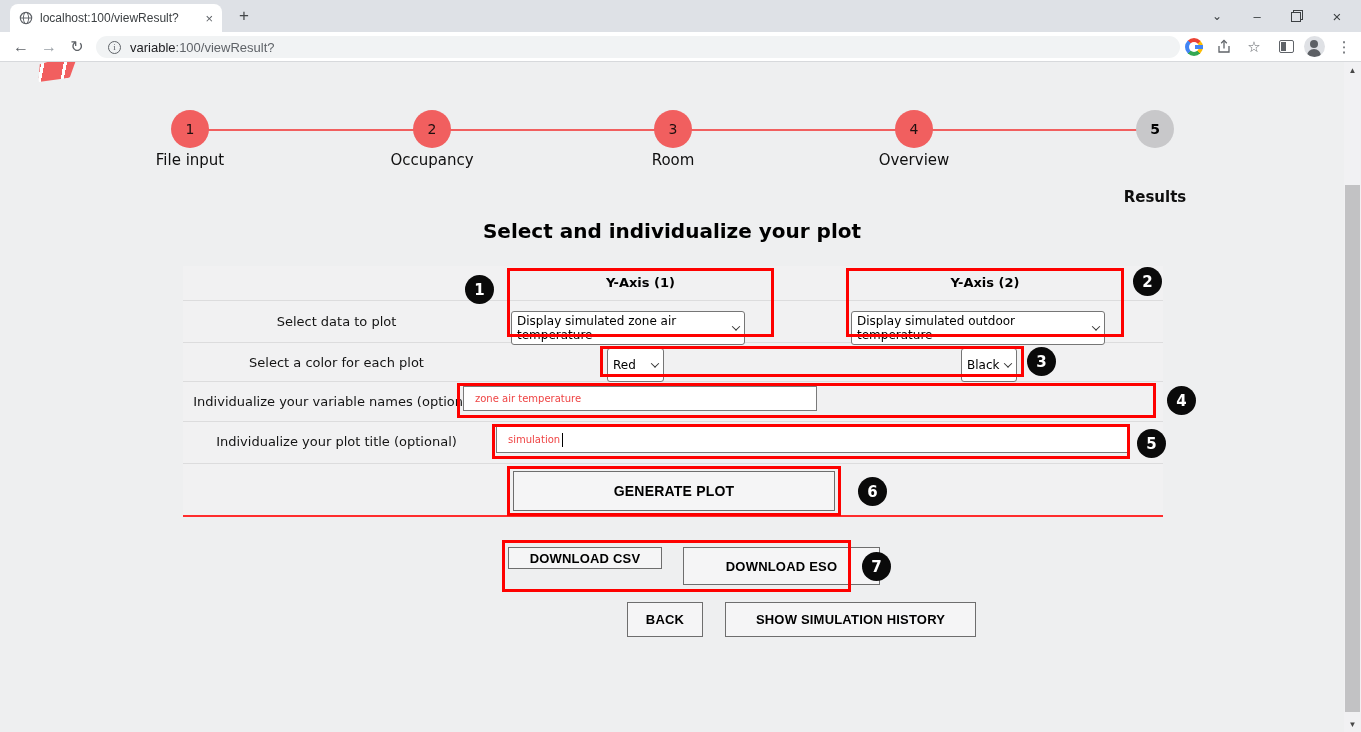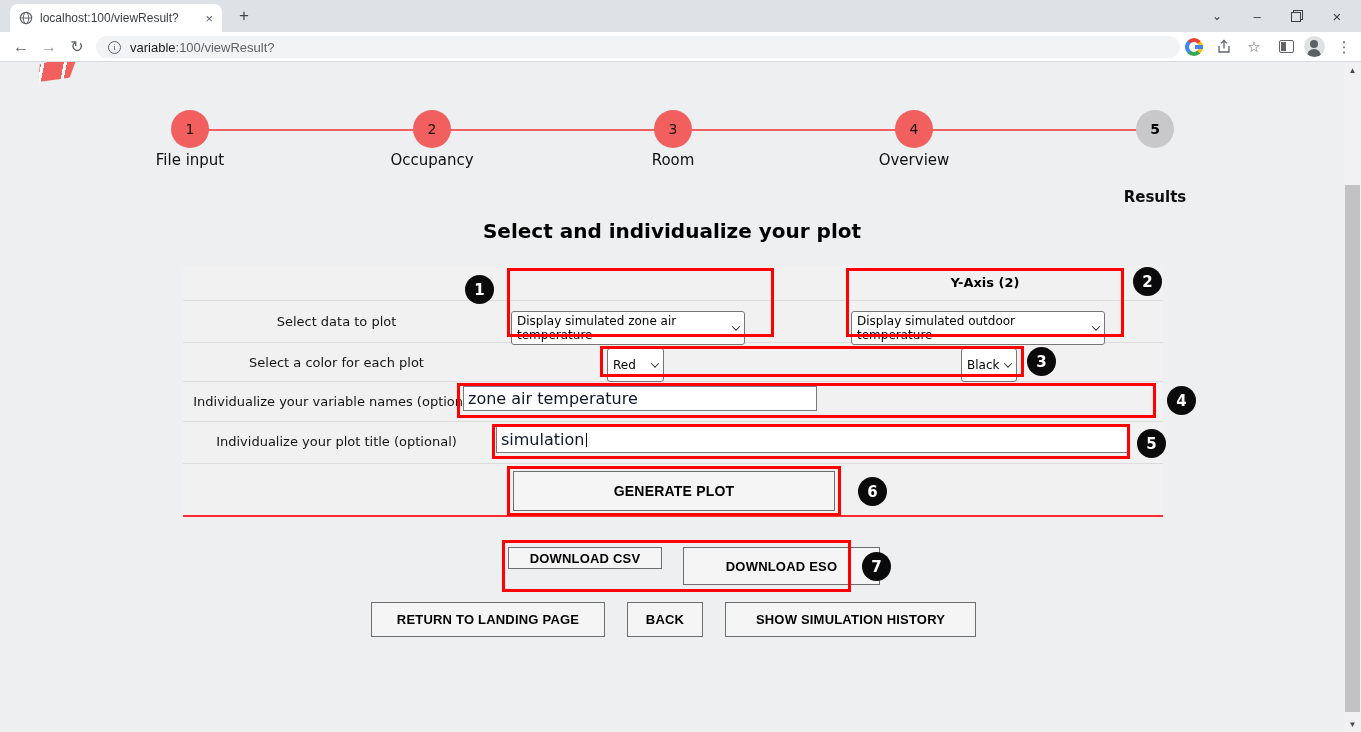--- a/index.html
+++ b/index.html
@@ -78,22 +78,22 @@
   .sep { position:absolute; left:0; width:980px; height:1px; background:#dcdcdd; }
   .col-header { position:absolute; top:9px; font-size:13px; font-weight:bold; text-align:center; color:#000; }
   .yh1 { left:324px; width:267px; } .yh2 { left:663px; width:278px; }
   .row-label { position:absolute; left:0; width:307px; text-align:center; font-size:13px; color:#141414; }
 
   .fselect { position:absolute; display:flex; align-items:center; justify-content:space-between;
              background:#fff; border:1px solid #767676; border-radius:3px; padding:16px 5px; font-size:12px;
              color:#000; cursor:default; }
   .chevron-down { width:6px; height:6px; border-right:1.6px solid #333; border-bottom:1.6px solid #333;
                   transform:rotate(45deg) translate(-1px,-1px); flex:none; margin-left:6px; }
-  .tinput { position:absolute; background:#fff; border:1px solid #7a7a7a; font-size:16px; padding:0 4px;
-            font-family:"DejaVu Sans", sans-serif; color:#0f172a; }
+  .tinput { position:absolute; background:#fff; border:1px solid #7a7a7a; font-size:10px; padding:0 11px;
+            font-family:"DejaVu Sans", sans-serif; color:#ef4444; }
   .fake-input { display:flex; align-items:center; }
   .caret { display:inline-block; width:1px; height:14px; background:#000; margin-left:2px; }
 
   .btn { display:flex; align-items:center; justify-content:center; background:#f5f5f6;
          border:1px solid #6e6e6e; font-weight:bold; font-size:13px; color:#000; letter-spacing:.2px;
          font-family:"Liberation Sans", sans-serif; position:absolute; }
   .btn-generate { left:330px; top:205px; width:322px; height:40px; font-size:14px; }
 
   .sel-data1 { left:328px; top:45px; width:234px; height:22px; }
   .sel-data2 { left:668px; top:45px; width:254px; height:22px; }
@@ -199,20 +199,21 @@
 
     <div class="heading">Select and individualize your plot</div>
 
     <div class="ptable">
       <div class="sep" style="top:34px;"></div>
       <div class="sep" style="top:76px;"></div>
       <div class="sep" style="top:115px;"></div>
       <div class="sep" style="top:155px;"></div>
       <div class="sep" style="top:197px;"></div>
 
+      <div class="col-header yh1">Y-Axis (1)</div>
       <div class="col-header yh2">Y-Axis (2)</div>
 
       <div class="row-label" style="top:48px;">Select data to plot</div>
       <div class="row-label" style="top:89px;">Select a color for each plot</div>
       <div class="row-label" style="top:128px;">Individualize your variable names (optional)</div>
       <div class="row-label" style="top:168px;">Individualize your plot title (optional)</div>
 
       <div class="fselect sel-data1">
         <span>Display simulated zone air temperature</span>
         <span class="chevron-down"></span>
@@ -235,21 +236,20 @@
       <div class="tinput fake-input inp-title">
         <span>simulation</span>
         <span class="caret"></span>
       </div>
 
       <div class="btn btn-generate">GENERATE PLOT</div>
     </div>
 
     <div class="btn btn-csv">DOWNLOAD CSV</div>
     <div class="btn btn-eso">DOWNLOAD ESO</div>
-    <div class="btn btn-return">RETURN TO LANDING PAGE</div>
     <div class="btn btn-back">BACK</div>
     <div class="btn btn-history">SHOW SIMULATION HISTORY</div>
 
     <div class="abox abox1"></div>
     <div class="abox abox2"></div>
     <div class="abox abox3"></div>
     <div class="abox abox4"></div>
     <div class="abox abox5"></div>
     <div class="abox abox6"></div>
     <div class="abox abox7"></div>

